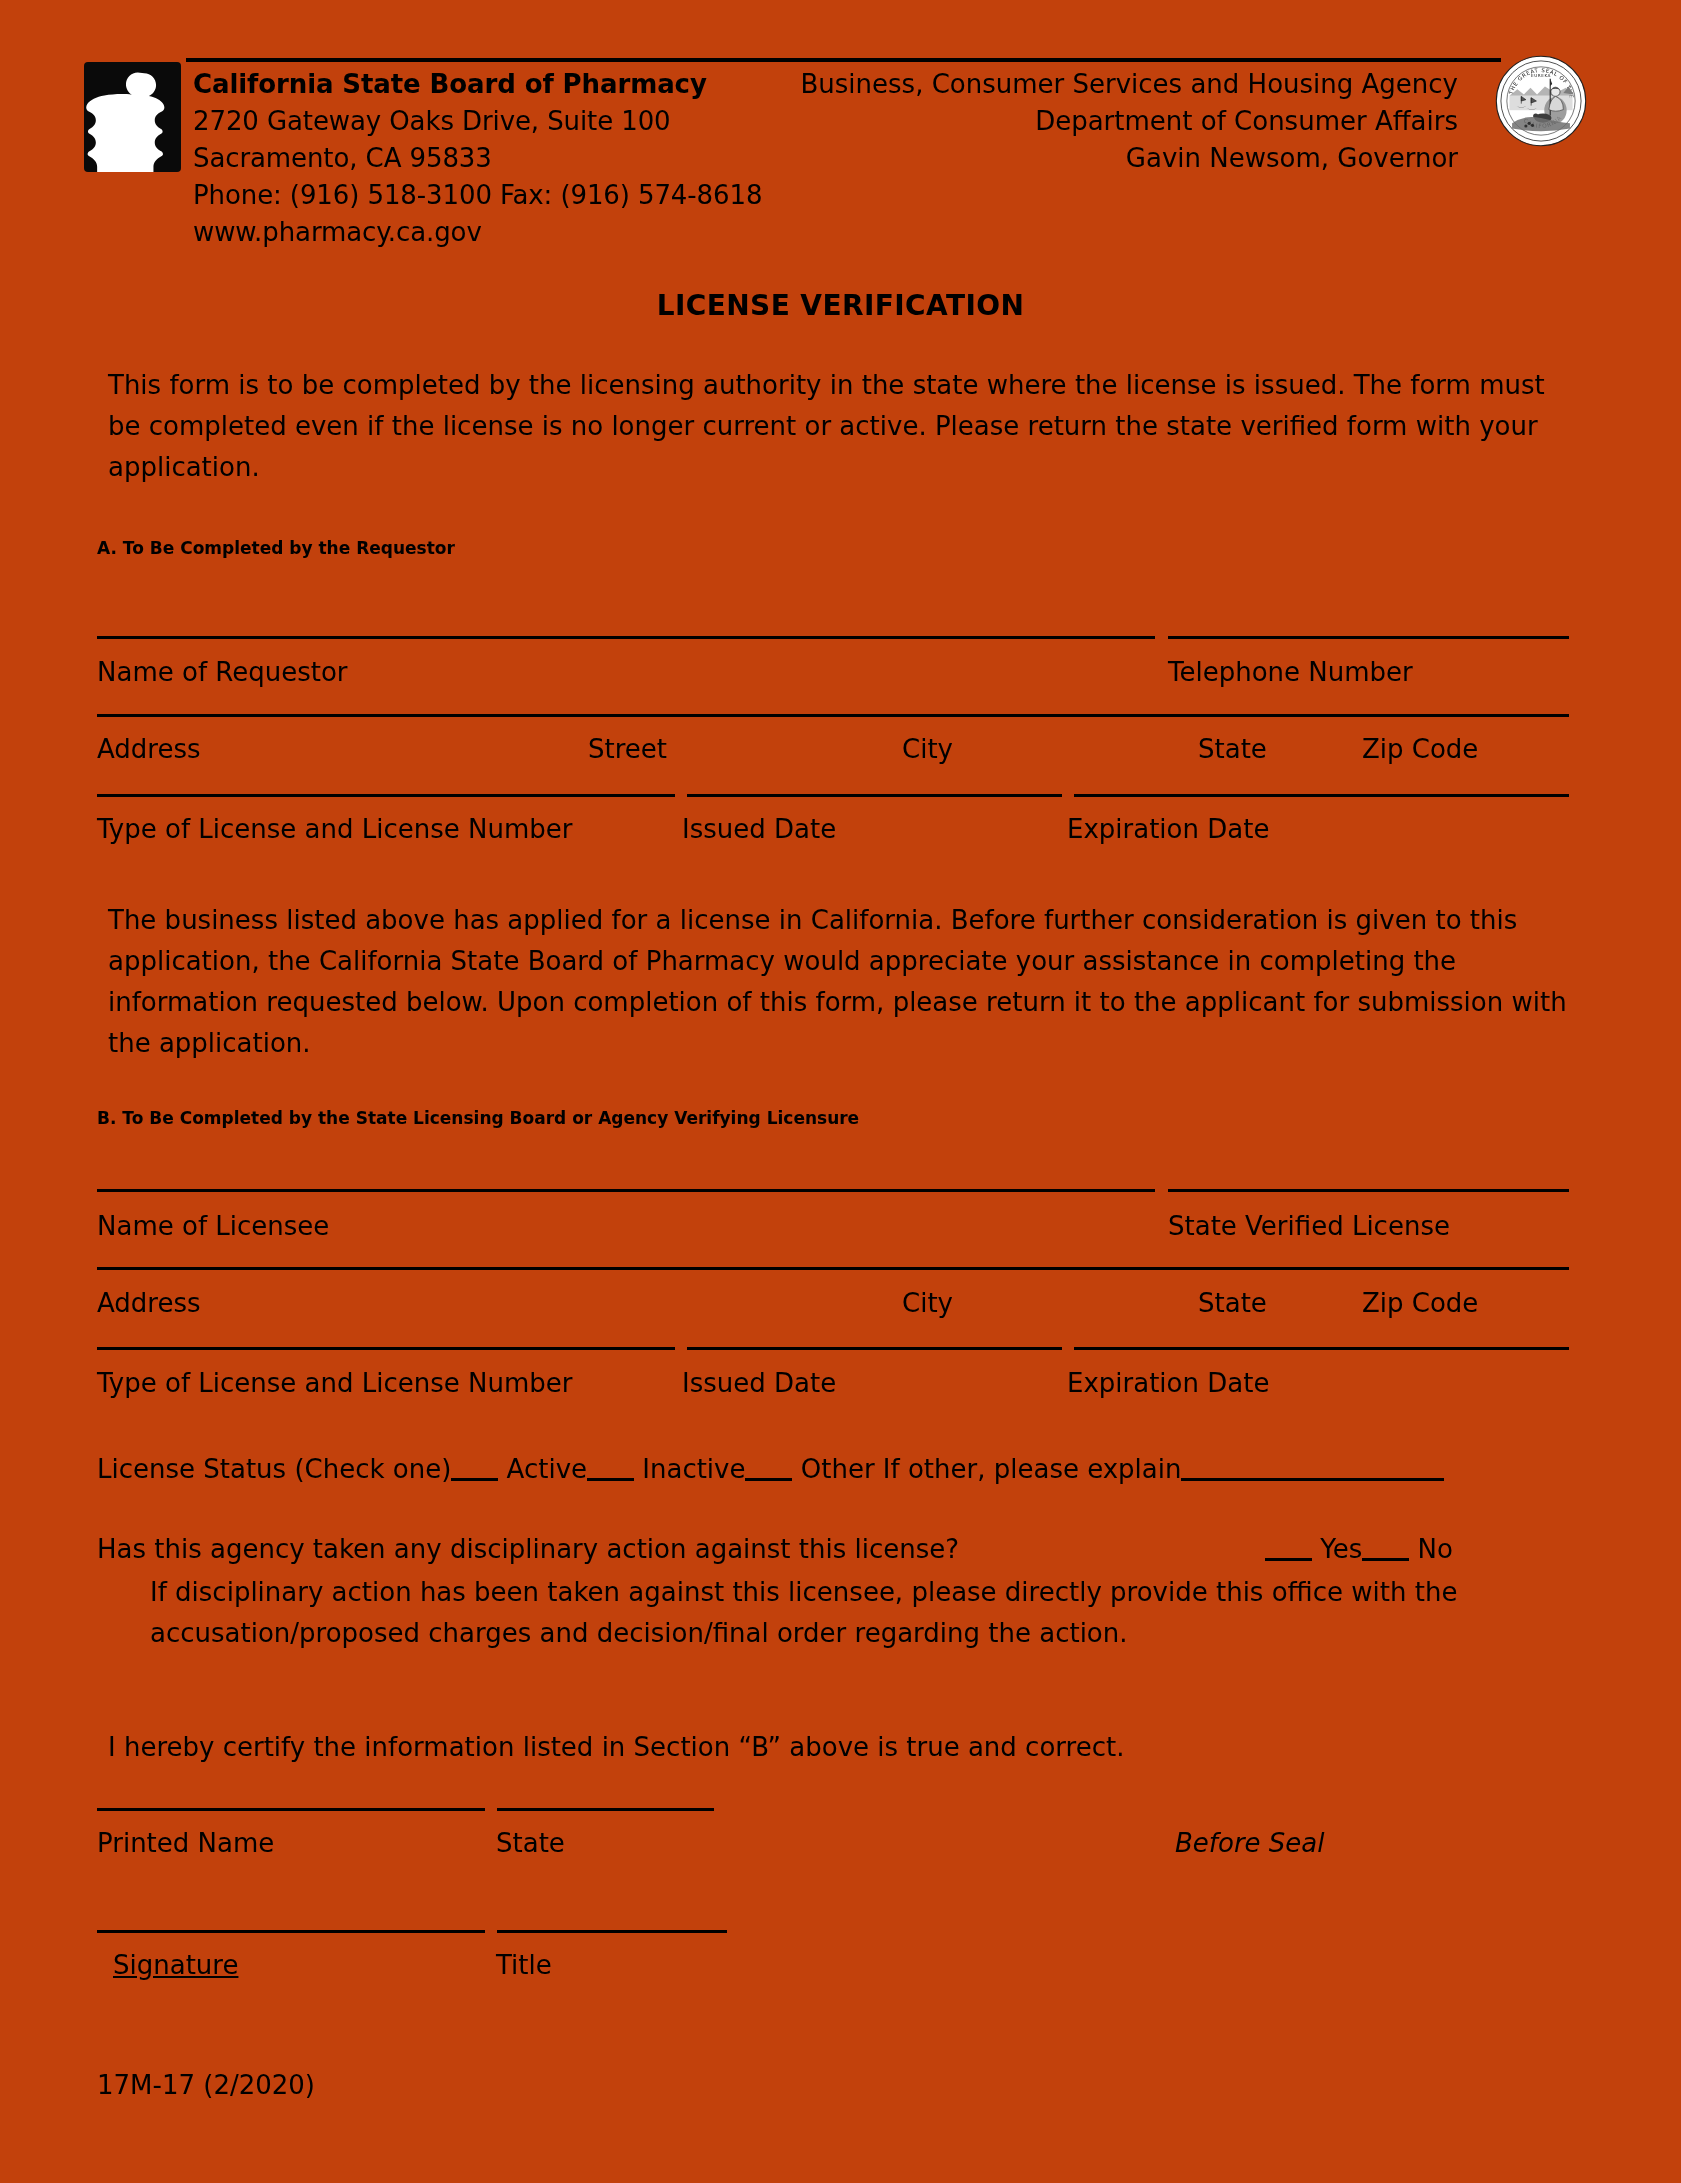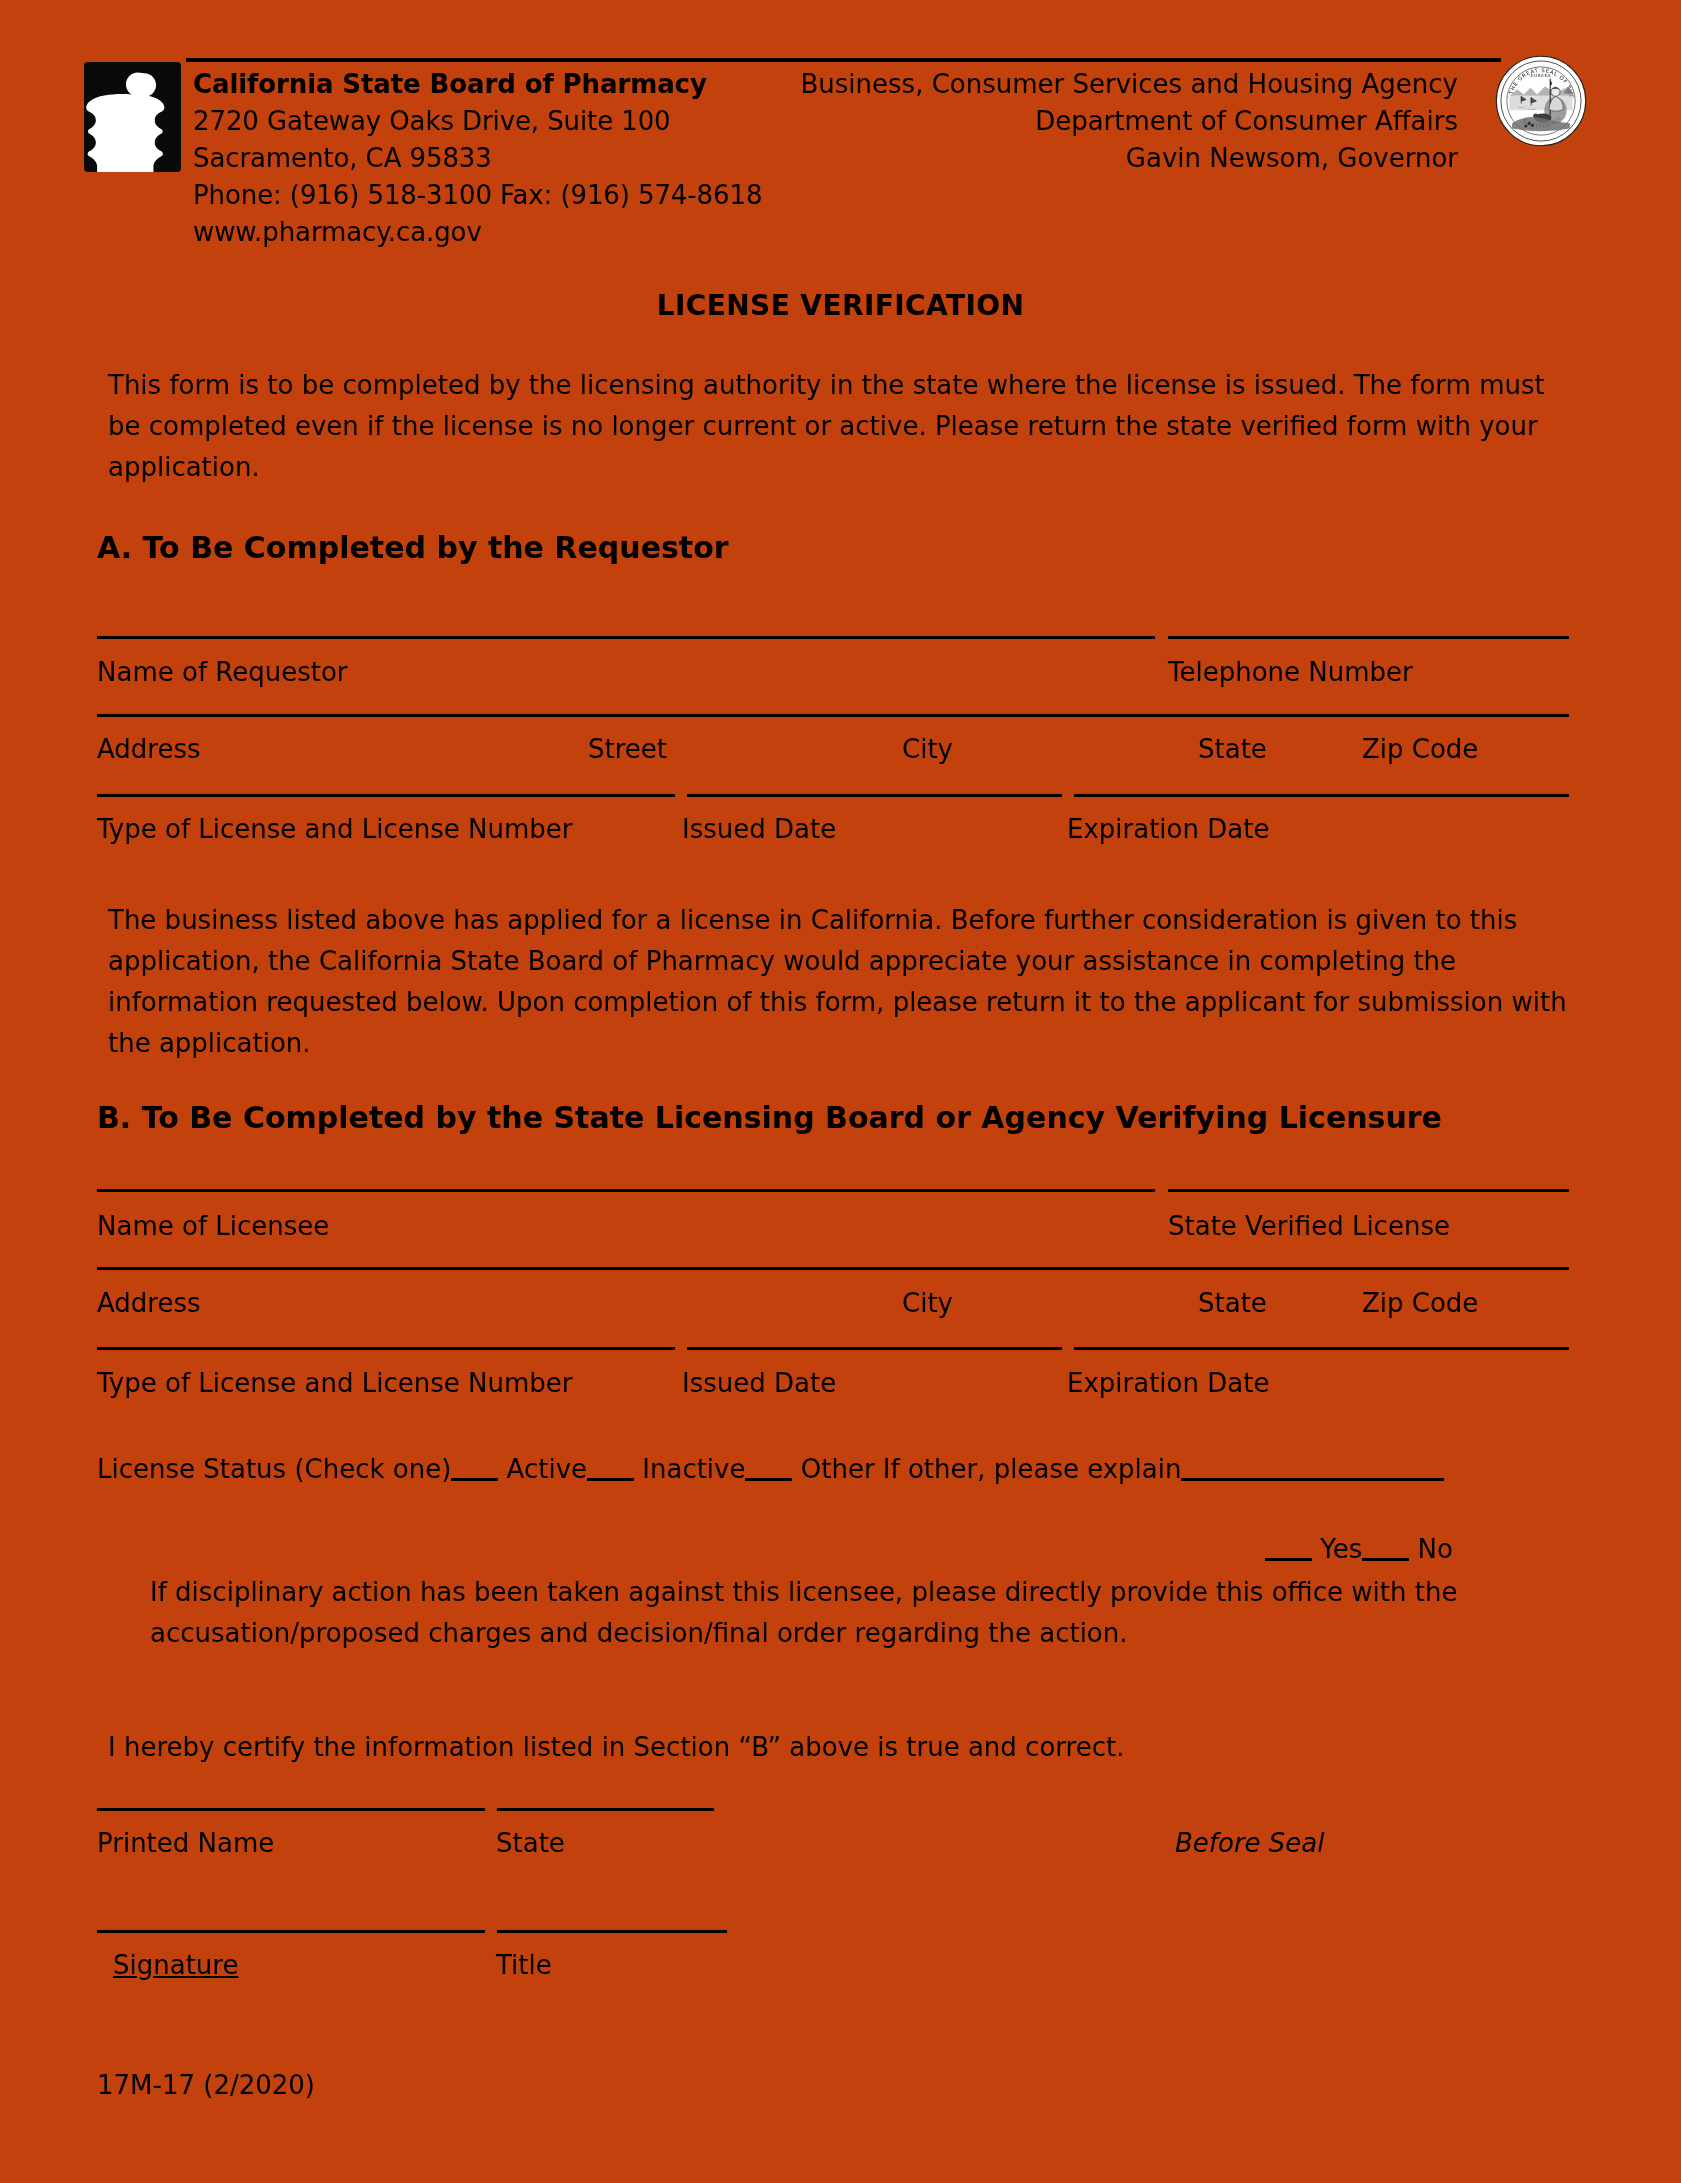--- a/index.html
+++ b/index.html
@@ -93,21 +93,21 @@
     position: absolute;
     left: 97px;
     width: 1472px;
     font-size: 26px;
     line-height: 41px;
     margin-left: 11px;
   }
   .section-head {
     position: absolute;
     left: 97px;
-    font-size: 30px;
+    font-size: 17px;
     font-weight: bold;
     line-height: 38px;
   }
   .label-row {
     position: absolute;
     left: 97px;
     width: 1472px;
     height: 37px;
     font-size: 26px;
     line-height: 37px;
@@ -289,20 +289,23 @@
   </div>
 
   <div class="flow" style="top:1451px;">
     <span>License Status (Check one)</span><span class="blank" style="width:47px;"></span>
     <span>Active</span><span class="blank" style="width:47px;"></span>
     <span>Inactive</span><span class="blank" style="width:47px;"></span>
     <span>Other</span>
     <span>If other, please explain</span><span class="blank" style="width:263px;"></span>
   </div>
 
+  <div class="flow" style="top:1531px; width:1472px;">
+    <span>Has this agency taken any disciplinary action against this license?</span>
+  </div>
   <div class="flow" style="left:1265px; top:1531px;">
     <span class="blank" style="width:47px;"></span>
     <span>Yes</span><span class="blank" style="width:47px;"></span>
     <span>No</span>
   </div>
 
   <div class="indent-para" style="top:1572px;">If disciplinary action has been taken against this licensee, please directly provide this office with the accusation/proposed charges and decision/final order regarding the action.</div>
 
   <div class="para" style="top:1727px;">I hereby certify the information listed in Section “B” above is true and correct.</div>
 

